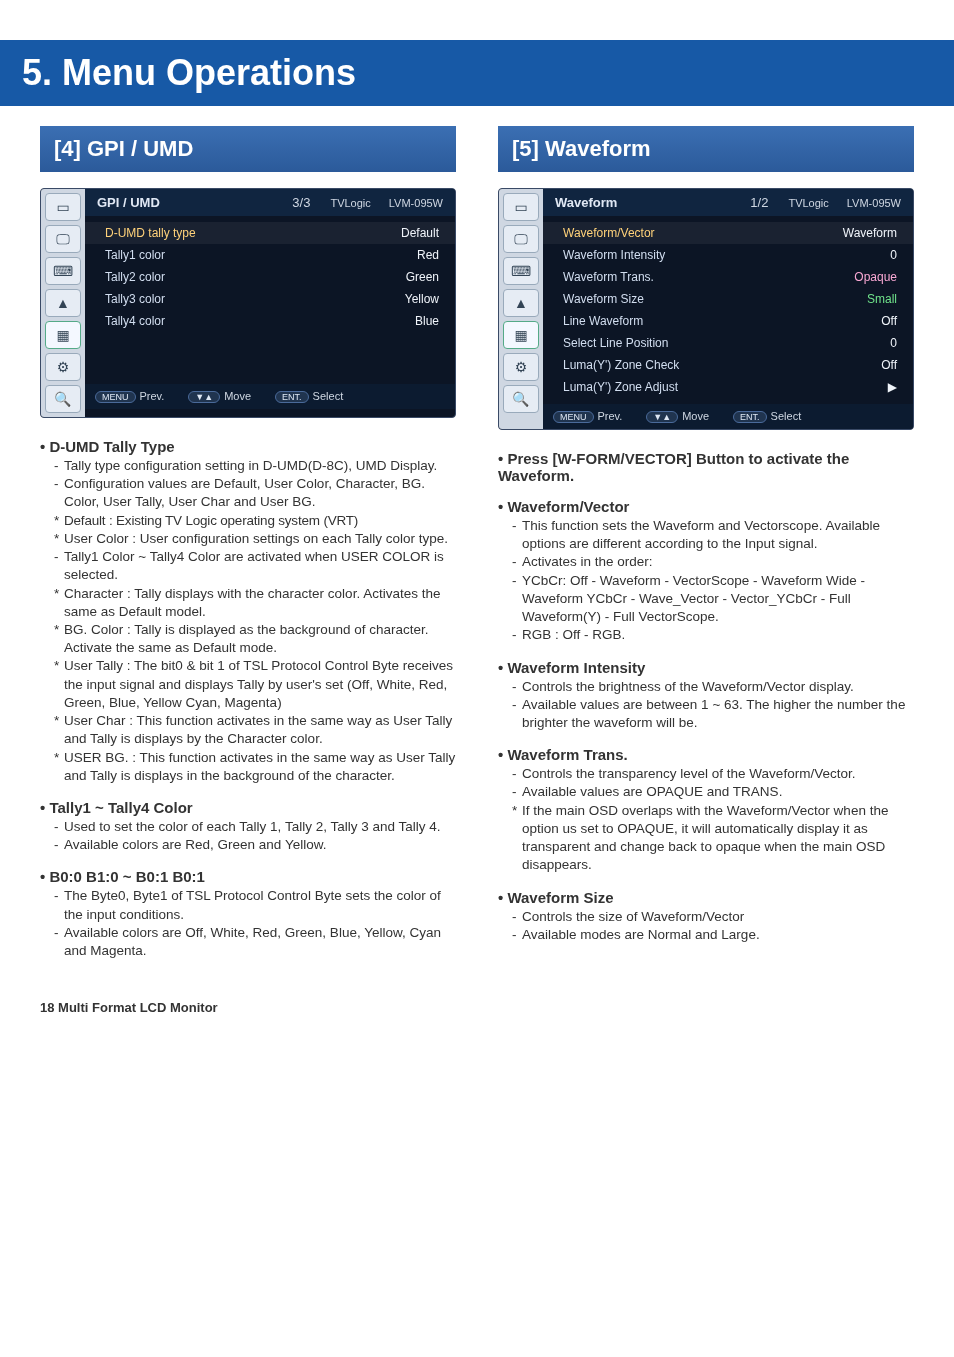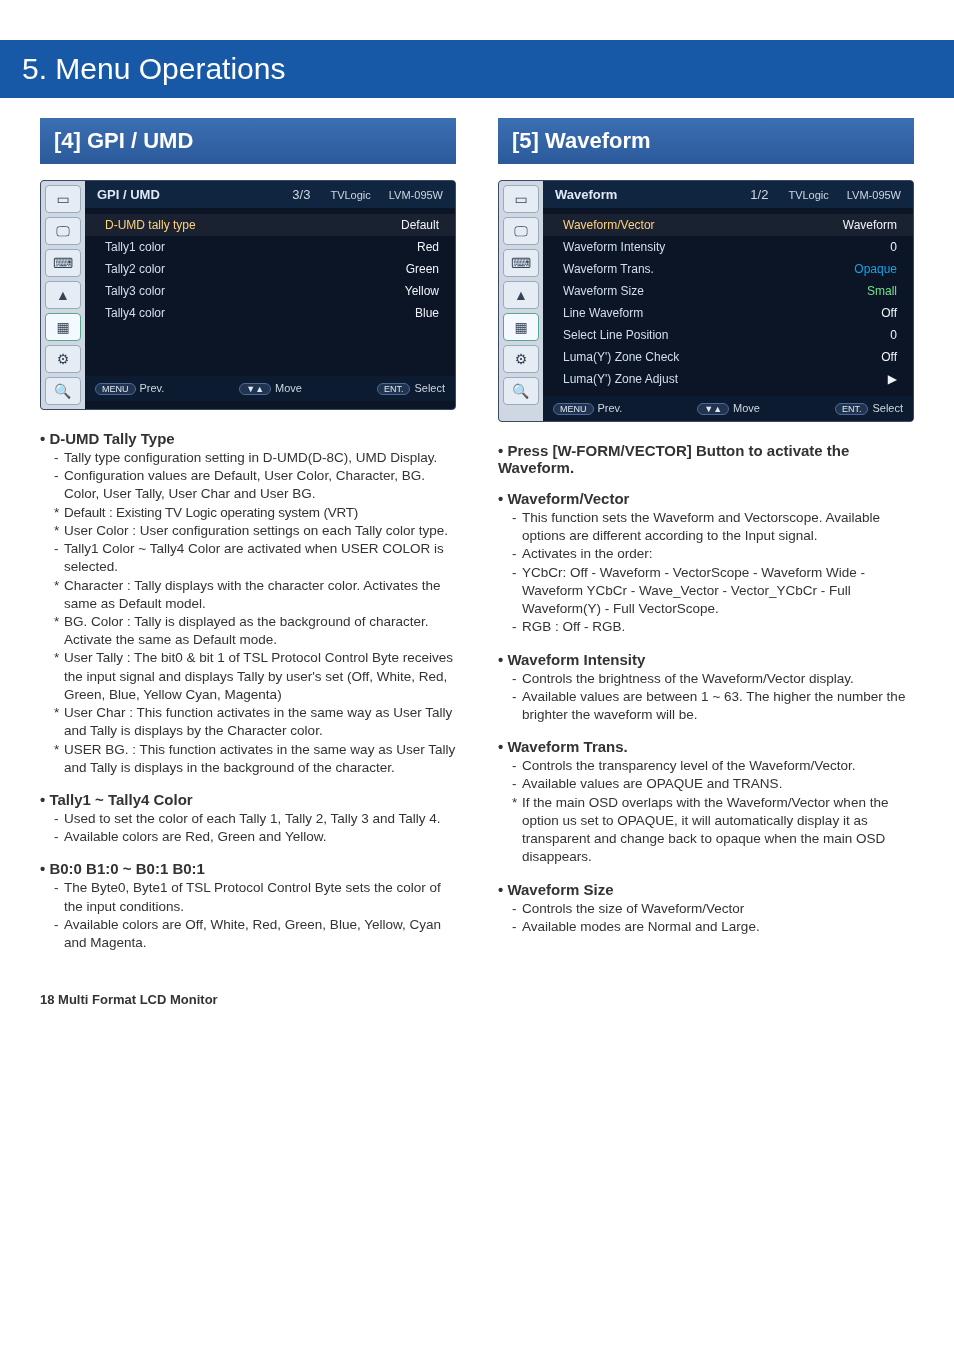--- a/index.html
+++ b/index.html
@@ -8,22 +8,22 @@
     background: #fff;
     width: 954px;
     color: #333;
     font-size: 14px;
   }
 
   .page-header-bar {
     background: #1759a6;
     color: #fff;
     padding: 12px 22px;
-    font-size: 30px;
-    font-weight: 400;
+    font-size: 36px;
+    font-weight: 700;
     margin-top: 40px;
   }
 
   .columns {
     display: flex;
     gap: 42px;
     padding: 20px 40px 26px 40px;
   }
   .col { width: 50%; }
 
@@ -83,27 +83,27 @@
   .osd-model { font-size: 11px; color:#cfd7e2; }
   .osd-rows { padding: 6px 0; min-height: 168px; }
   .osd-row {
     display: flex;
     justify-content: space-between;
     padding: 4px 16px 4px 20px;
     font-size: 12px;
   }
   .osd-row .lbl { color:#d2def0; }
   .osd-row .val { color:#f0f4fa; font-weight:400; }
-  .osd-row .val.orange { color:#0ea5e9; }
+  .osd-row .val.orange { color:#f9a8d4; }
   .osd-row .val.green { color:#6fe28a; }
   .osd-row.hl { background: rgba(255,255,255,0.06); }
   .osd-row.hl .lbl { color:#ffd27a; }
   .osd-footer {
     display: flex;
-    justify-content: space-between;
+    justify-content: flex-start;
     gap: 24px;
     padding: 6px 10px;
     background: #0c1b30;
     font-size: 11px;
     color: #cfd7e2;
   }
   .osd-footer .pill {
     display:inline-block;
     background:#20344f;
     border:1px solid #4a6a9a;

